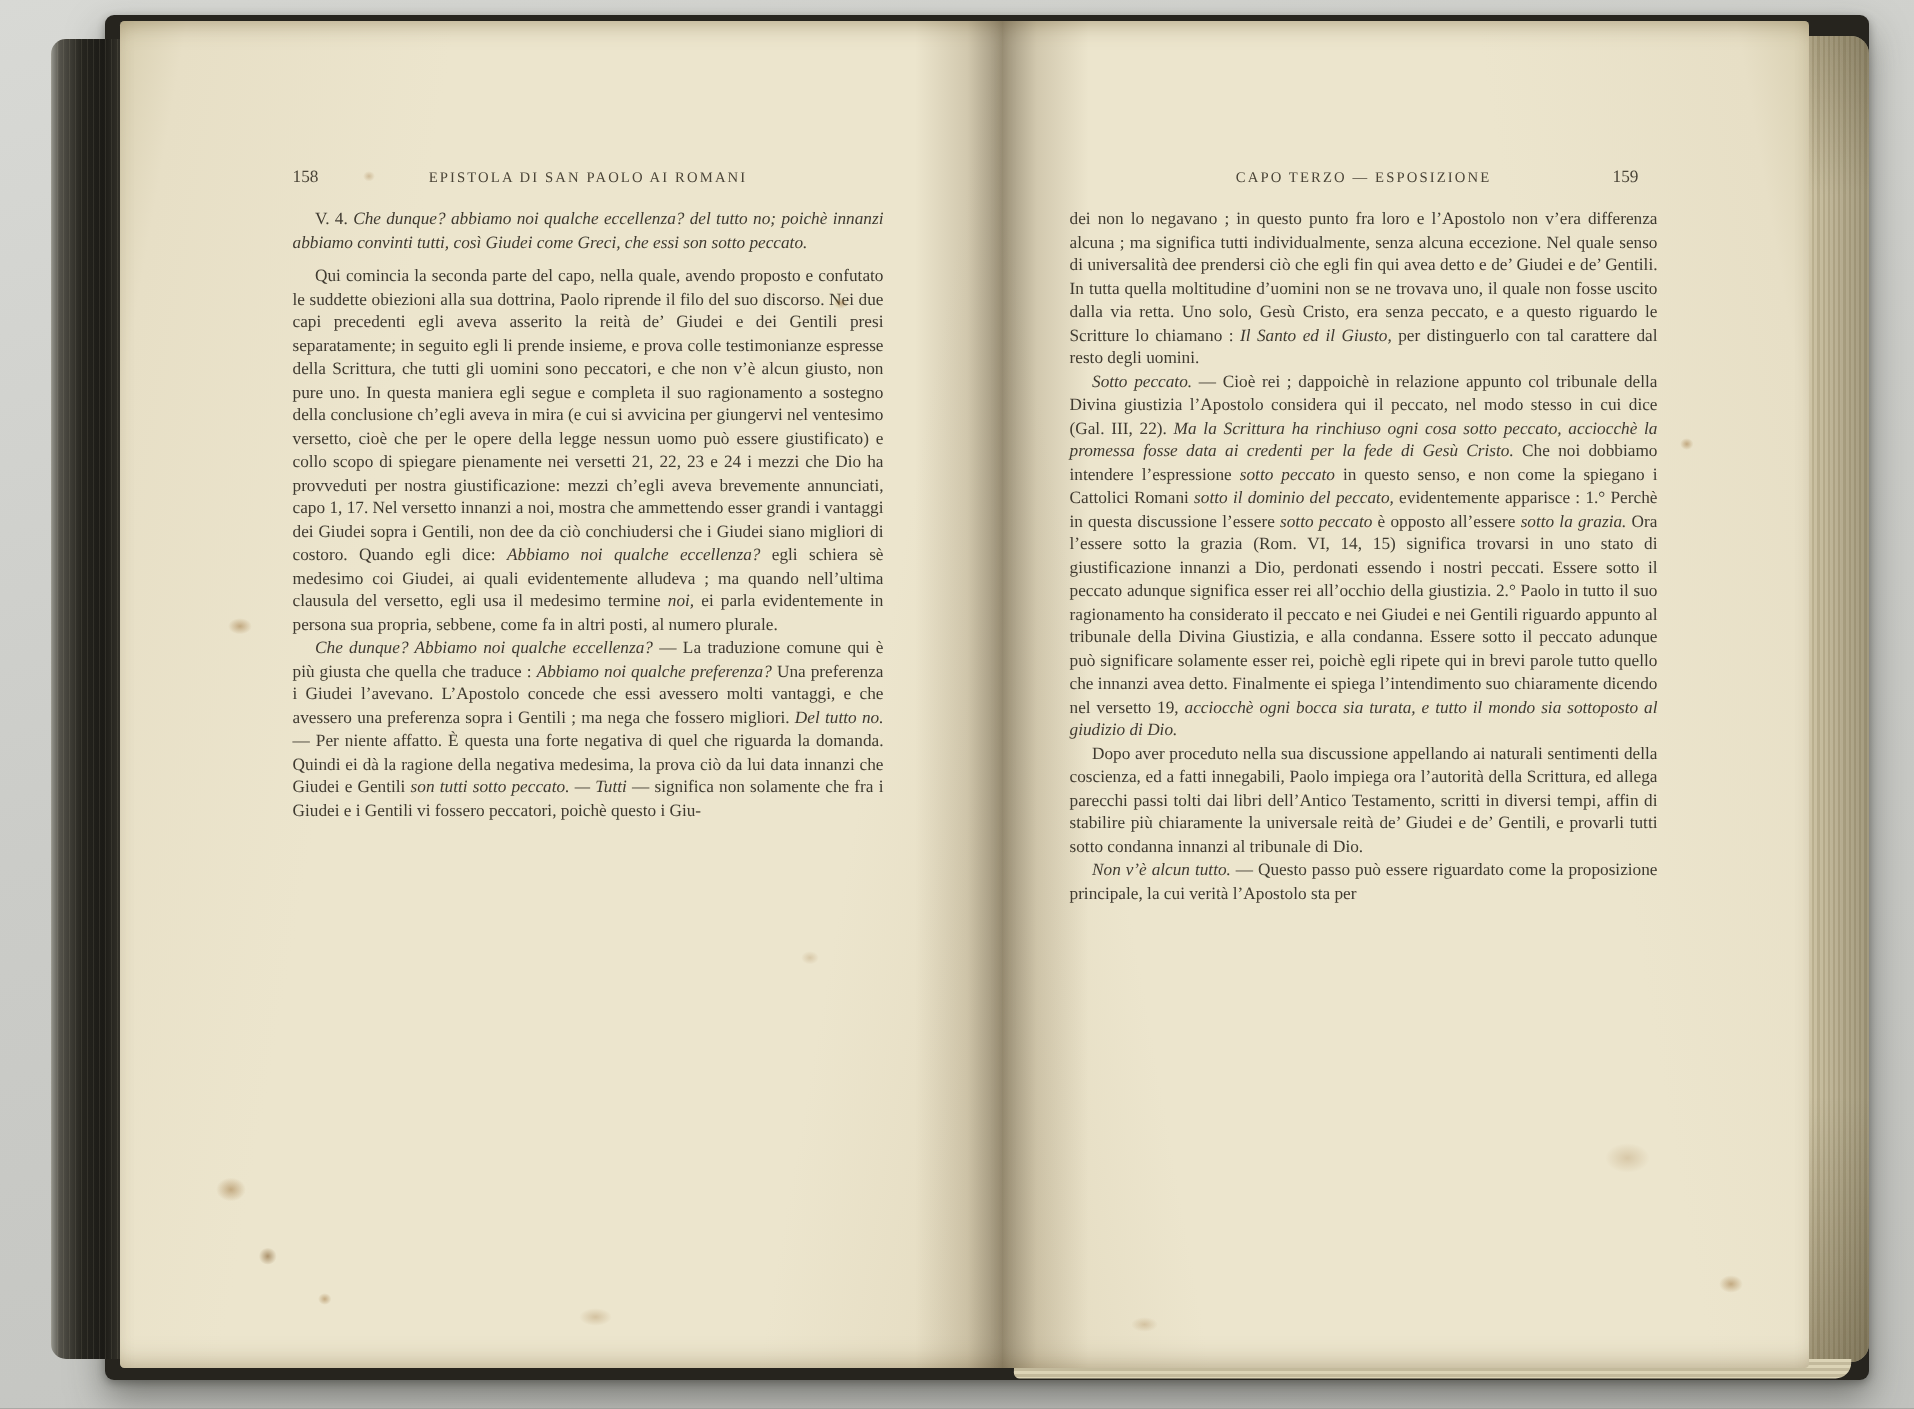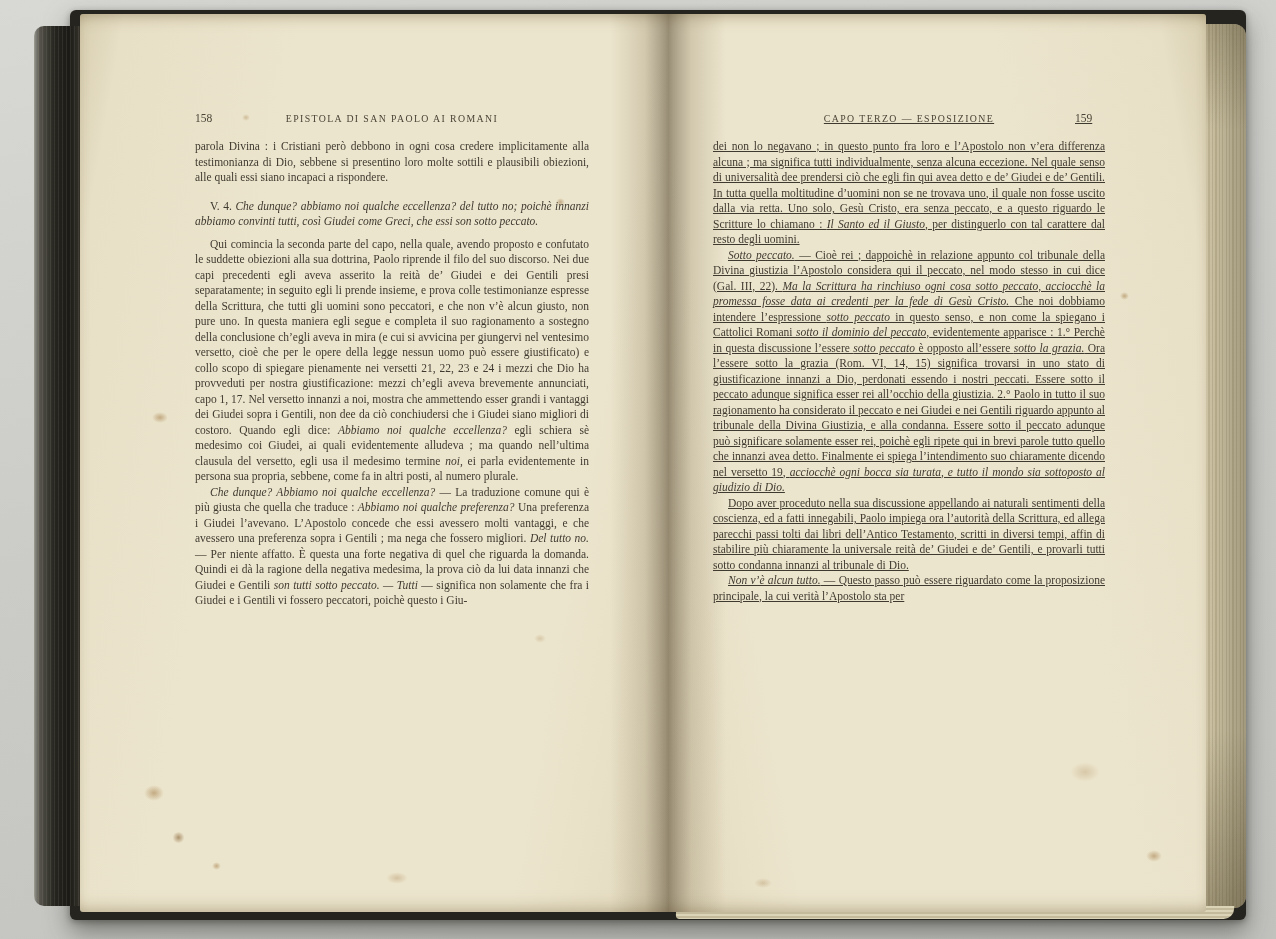--- a/index.html
+++ b/index.html
@@ -59,21 +59,21 @@
     content: ""; position: absolute; inset: 0; border-radius: inherit; pointer-events: none;
     box-shadow: inset 0 10px 16px -10px rgba(110,90,50,.55), inset 0 -12px 18px -12px rgba(110,90,50,.5);
   }
   .gutter {
     position: absolute; left: 576px; top: 4px; width: 116px; height: 898px; pointer-events: none;
     background: linear-gradient(to right, rgba(90,70,35,0) 0%, rgba(90,70,35,.18) 30%, rgba(58,44,20,.44) 50%, rgba(90,70,35,.18) 70%, rgba(90,70,35,0) 100%);
   }
 
   .text-block { position: absolute; color: #3f3a30; }
   .text-left  { left: 115px; top: 98px; width: 394px; }
-  .text-right { left: 45px;  top: 98px; width: 392px; text-decoration: underline; }
+  .text-right { left: 45px;  top: 98px; width: 392px; }
 
   .page-header {
     display: flex; justify-content: space-between; align-items: baseline;
     margin-bottom: 15px; color: #4a4437;
   }
   .pagenum { font-size: 11.5px; min-width: 30px; }
   .pagenum.right { text-align: left; }
   .running-title { font-size: 9.8px; letter-spacing: 1.4px; white-space: nowrap; text-align: right; }
   .ghost { visibility: hidden; }
 
@@ -112,21 +112,20 @@
     <div class="edge-bottom"></div>
 
     <div class="page page-left">
       <div class="text-block text-left">
         <div class="page-header">
           <span class="pagenum">158</span>
           <span class="running-title">EPISTOLA DI SAN PAOLO AI ROMANI</span>
           <span class="pagenum ghost">158</span>
         </div>
         <div class="page-body">
-            <p class=""><span>parola Divina : i Cristiani però debbono in ogni cosa credere implicitamente alla testimonianza di Dio, sebbene si presentino loro molte sottili e plausibili obiezioni, alle quali essi siano incapaci a rispondere.</span></p>
             <p class="indent verse"><span>V. 4. </span><i>Che dunque? abbiamo noi qualche eccellenza? del tutto no; poichè innanzi abbiamo convinti tutti, così Giudei come Greci, che essi son sotto peccato.</i></p>
             <p class="indent "><span>Qui comincia la seconda parte del capo, nella quale, avendo proposto e confutato le suddette obiezioni alla sua dottrina, Paolo riprende il filo del suo discorso. Nei due capi precedenti egli aveva asserito la reità de’ Giudei e dei Gentili presi separatamente; in seguito egli li prende insieme, e prova colle testimonianze espresse della Scrittura, che tutti gli uomini sono peccatori, e che non v’è alcun giusto, non pure uno. In questa maniera egli segue e completa il suo ragionamento a sostegno della conclusione ch’egli aveva in mira (e cui si avvicina per giungervi nel ventesimo versetto, cioè che per le opere della legge nessun uomo può essere giustificato) e collo scopo di spiegare pienamente nei versetti 21, 22, 23 e 24 i mezzi che Dio ha provveduti per nostra giustificazione: mezzi ch’egli aveva brevemente annunciati, capo 1, 17. Nel versetto innanzi a noi, mostra che ammettendo esser grandi i vantaggi dei Giudei sopra i Gentili, non dee da ciò conchiudersi che i Giudei siano migliori di costoro. Quando egli dice: </span><i>Abbiamo noi qualche eccellenza?</i><span> egli schiera sè medesimo coi Giudei, ai quali evidentemente alludeva ; ma quando nell’ultima clausula del versetto, egli usa il medesimo termine </span><i>noi,</i><span> ei parla evidentemente in persona sua propria, sebbene, come fa in altri posti, al numero plurale.</span></p>
             <p class="indent "><i>Che dunque? Abbiamo noi qualche eccellenza?</i><span> — La traduzione comune qui è più giusta che quella che traduce : </span><i>Abbiamo noi qualche preferenza?</i><span> Una preferenza i Giudei l’avevano. L’Apostolo concede che essi avessero molti vantaggi, e che avessero una preferenza sopra i Gentili ; ma nega che fossero migliori. </span><i>Del tutto no.</i><span> — Per niente affatto. È questa una forte negativa di quel che riguarda la domanda. Quindi ei dà la ragione della negativa medesima, la prova ciò da lui data innanzi che Giudei e Gentili </span><i>son tutti sotto peccato. — Tutti</i><span> — significa non solamente che fra i Giudei e i Gentili vi fossero peccatori, poichè questo i Giu-</span></p>
           </div>
       </div>
     </div>
 
     <div class="page page-right">
       <div class="text-block text-right">
         <div class="page-header">

